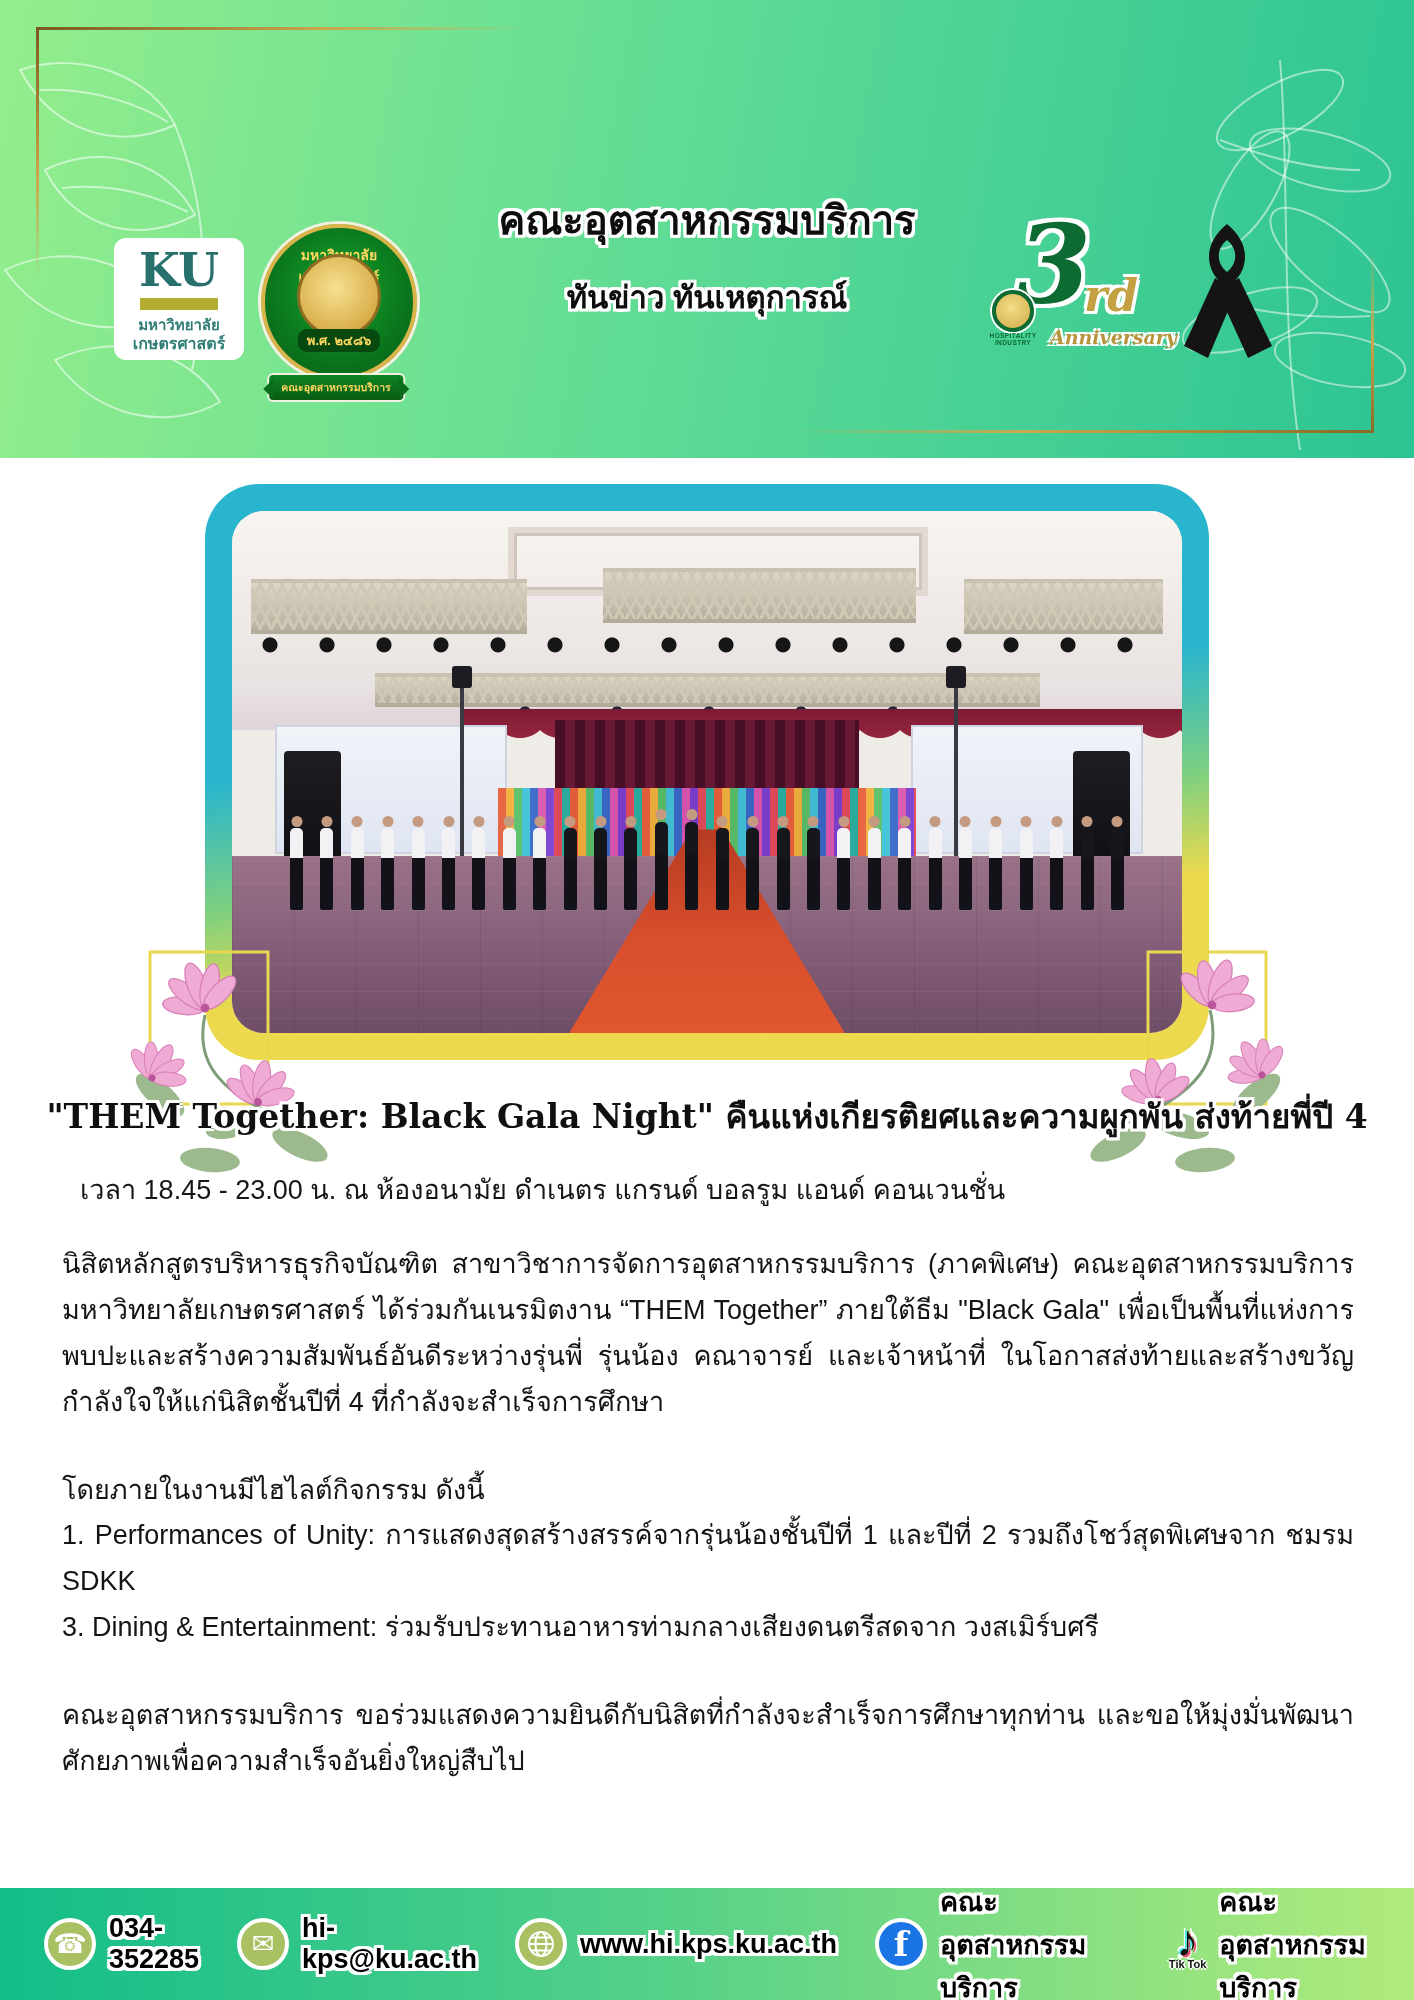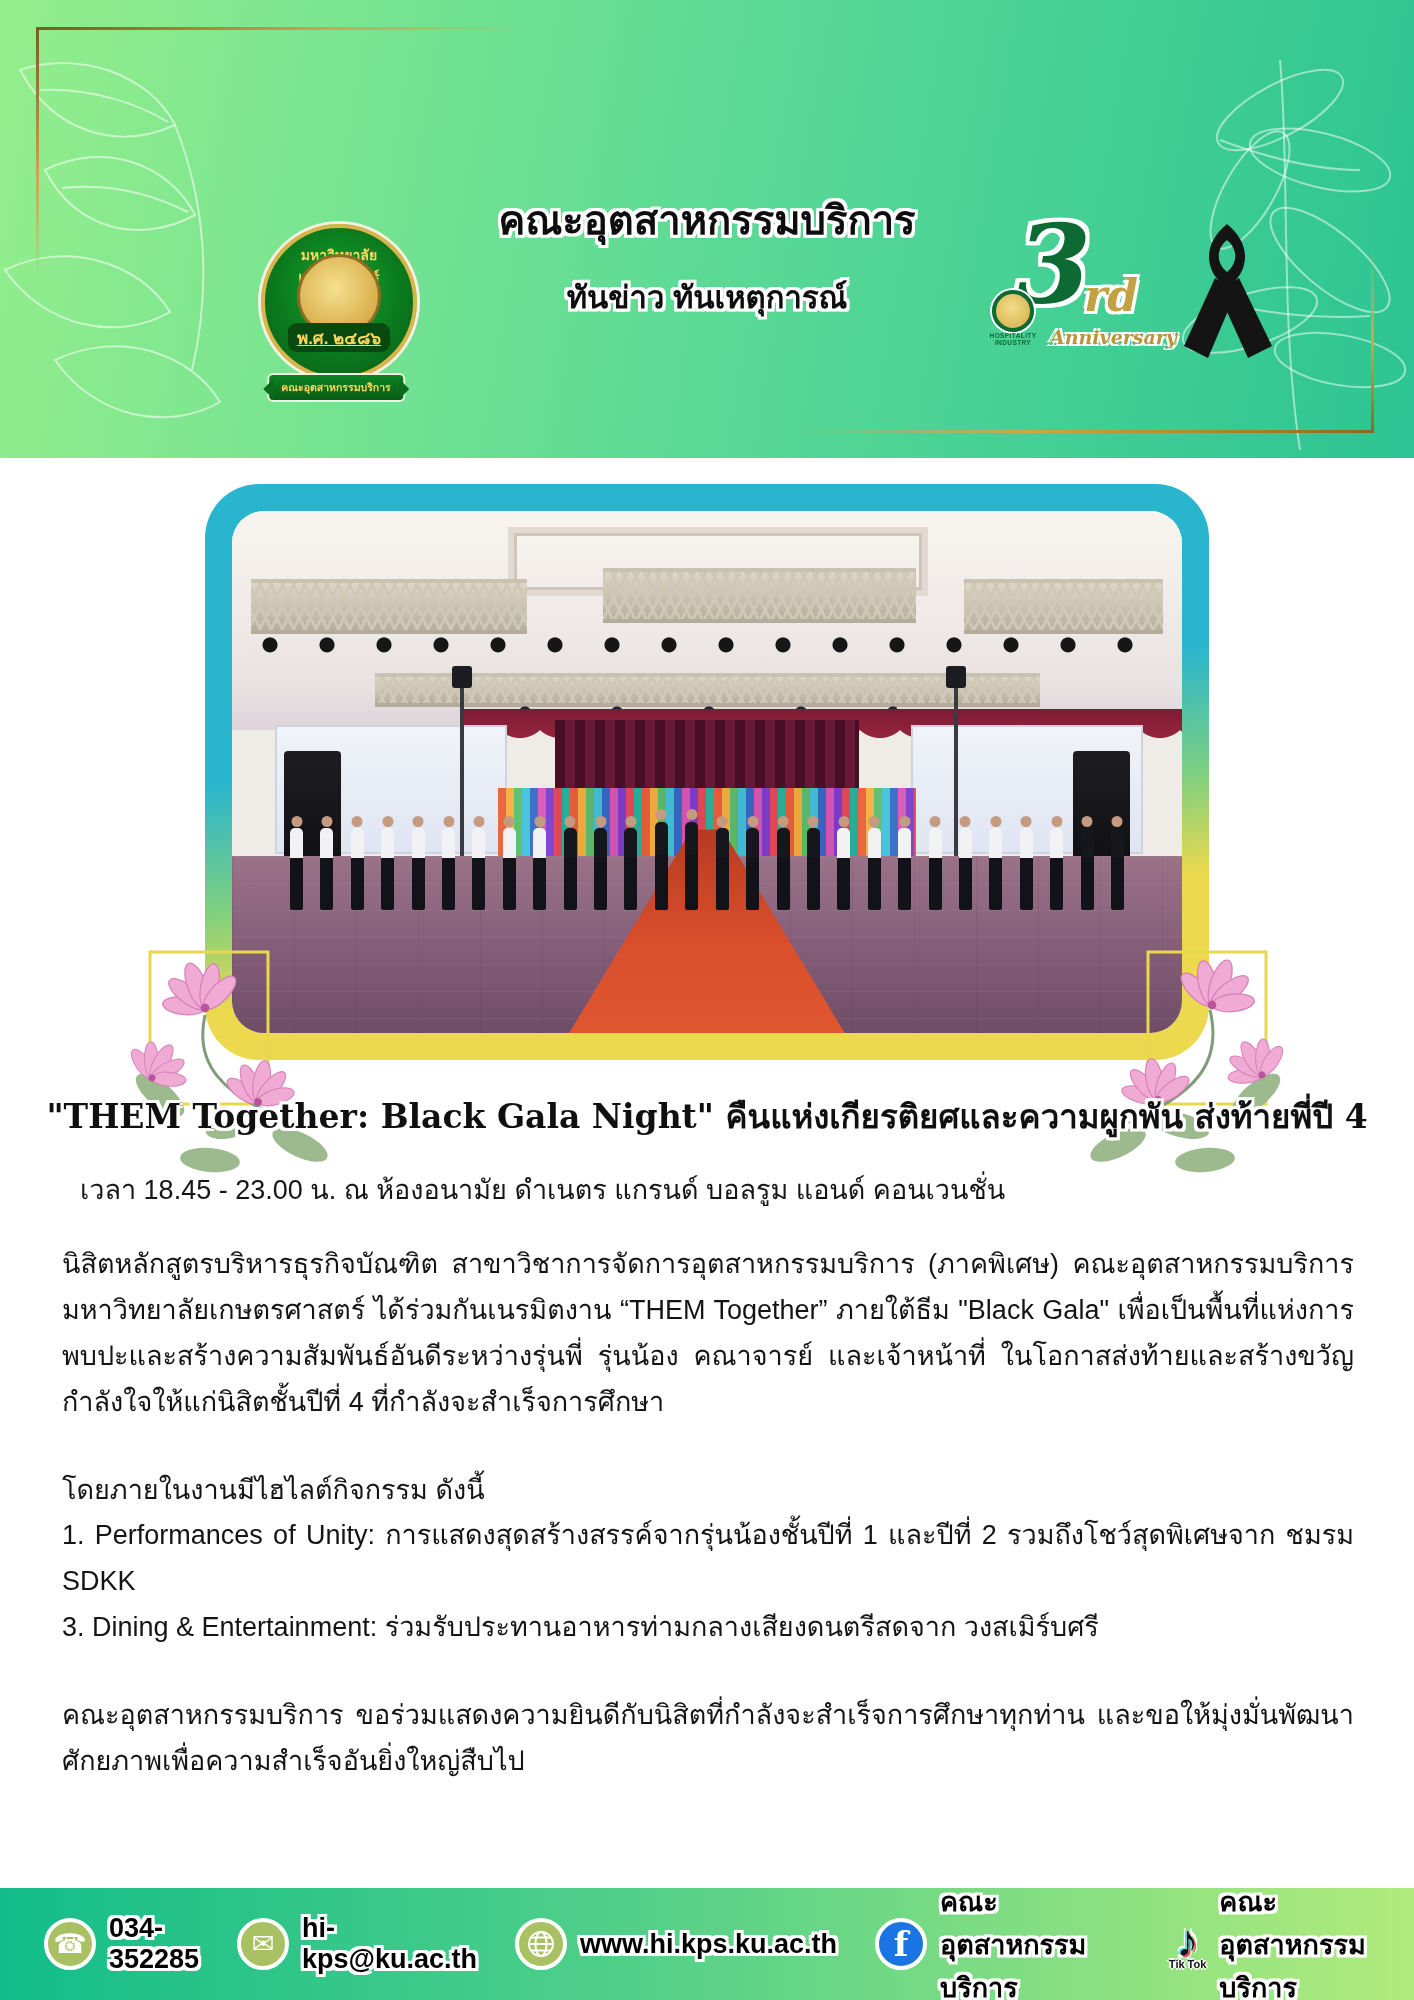--- a/index.html
+++ b/index.html
@@ -36,21 +36,21 @@
 
   
   .seal{position:absolute;left:252px;top:224px;width:168px;height:176px;}
   .seal-circle{position:absolute;left:9px;top:0;width:148px;height:148px;border-radius:50%;
                background:radial-gradient(circle at 50% 42%,#15a32c 0%,#0b7a1e 55%,#085a14 100%);
                border:4px solid #d9b44a;box-shadow:0 0 0 3px #f4f0e2;}
   .seal-top-text{position:absolute;left:0;top:16px;width:100%;text-align:center;color:#ffd75e;font-size:14px;font-weight:bold;}
   .seal-medal{position:absolute;left:50%;top:46%;transform:translate(-50%,-50%);width:78px;height:78px;border-radius:50%;
               background:radial-gradient(circle at 45% 40%,#f6e191,#d9ae4a 70%,#b98e34);border:3px solid #8e6d23;}
   .seal-year{position:absolute;left:50%;bottom:24px;transform:translateX(-50%);background:#07490f;color:#ffd75e;
-             font-size:17px;font-weight:bold;padding:1px 9px;border-radius:9px;white-space:nowrap;text-decoration:underline;}
+             font-size:13px;font-weight:bold;padding:1px 9px;border-radius:9px;white-space:nowrap;}
   .seal-ribbon{position:absolute;left:50%;bottom:0;transform:translateX(-50%);background:linear-gradient(#0d8422,#085c15);
                color:#ffd75e;font-size:10.5px;font-weight:bold;padding:4px 12px;border-radius:4px;white-space:nowrap;
                box-shadow:0 0 0 2px #f4f0e2;}
   .seal-ribbon::before,.seal-ribbon::after{content:'';position:absolute;top:4px;border:10px solid transparent;}
   .seal-ribbon::before{left:-16px;border-right-color:#0a6b1a;}
   .seal-ribbon::after{right:-16px;border-left-color:#0a6b1a;}
 
   
   .anniv{position:absolute;left:988px;top:224px;width:178px;height:140px;}
   .anniv-3{position:absolute;left:28px;top:-14px;font-family:"DejaVu Serif","Liberation Serif",serif;font-style:italic;
@@ -181,20 +181,26 @@
     </svg>
 
     <div class="gold gold-tl-h"></div>
     <div class="gold gold-tl-v"></div>
     <div class="gold gold-br-h"></div>
     <div class="gold gold-br-v"></div>
 
     <div class="hdr-faculty ow3">คณะอุตสาหกรรมบริการ</div>
     <div class="hdr-tagline ow3">ทันข่าว ทันเหตุการณ์</div>
 
+    <div class="ku">
+      <div class="ku-abbr">KU</div>
+      <div class="ku-bar"></div>
+      <div class="ku-l1">มหาวิทยาลัย</div>
+      <div class="ku-l2">เกษตรศาสตร์</div>
+    </div>
 
     <div class="seal">
       <div class="seal-circle">
         <div class="seal-top-text">มหาวิทยาลัยเกษตรศาสตร์</div>
         <div class="seal-medal"></div>
         <div class="seal-year">พ.ศ. ๒๔๘๖</div>
       </div>
       <div class="seal-ribbon">คณะอุตสาหกรรมบริการ</div>
     </div>
 

